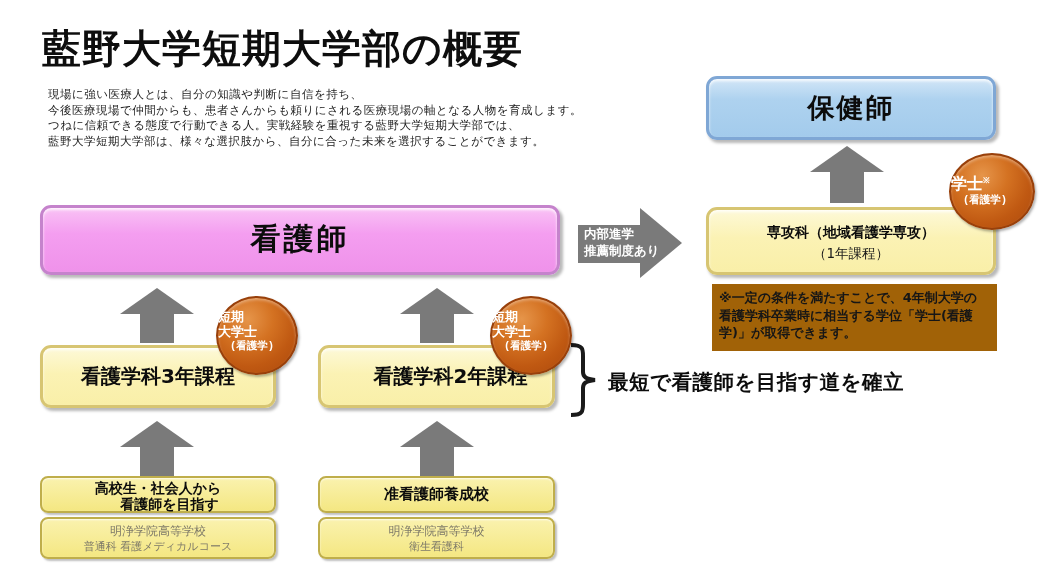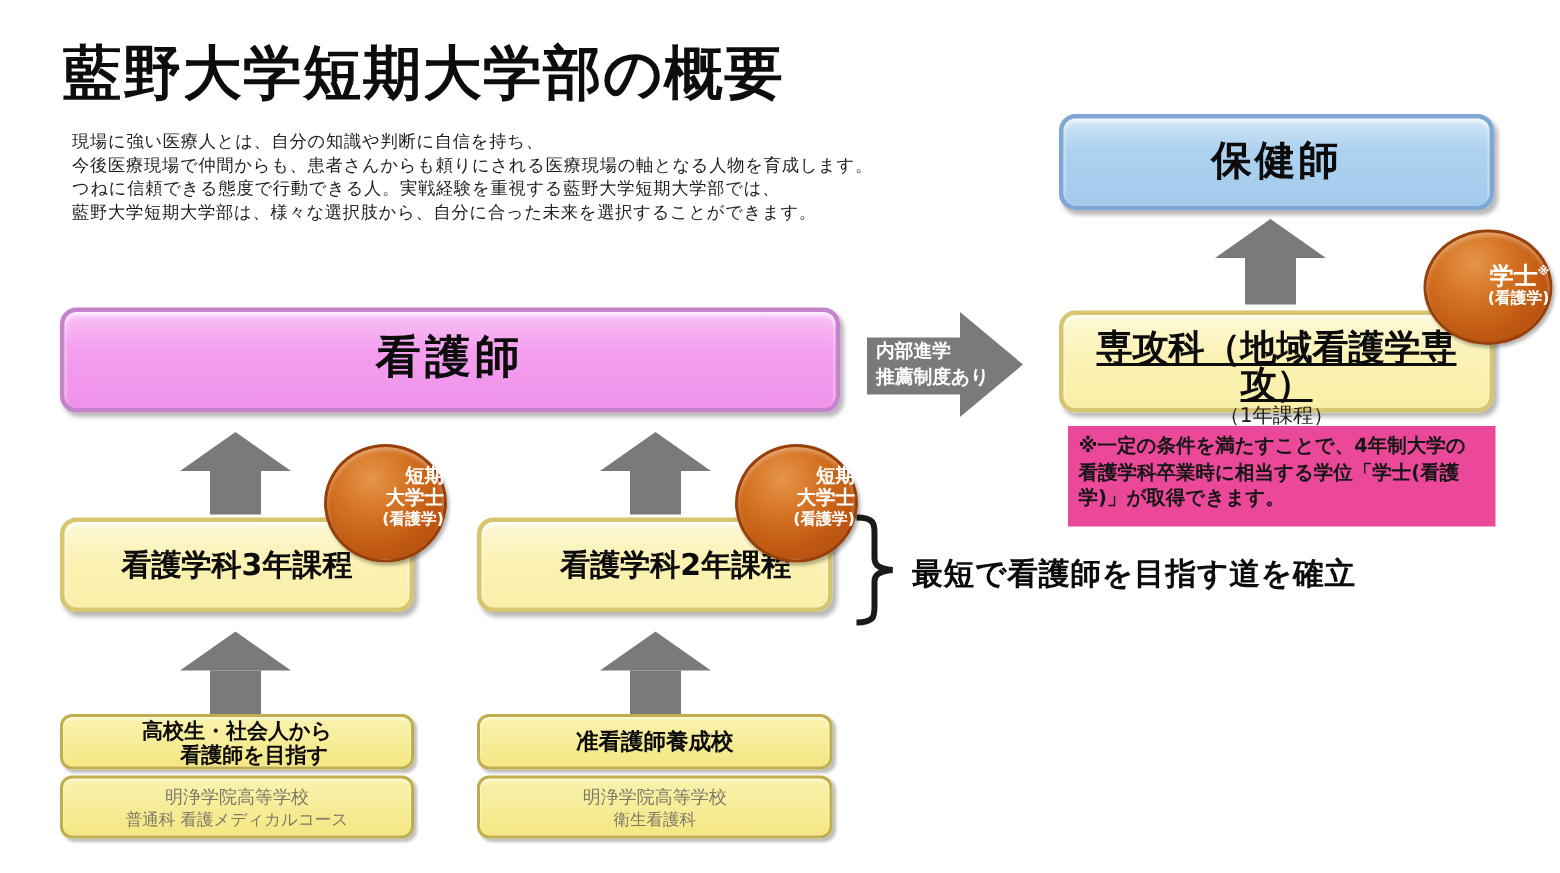--- a/index.html
+++ b/index.html
@@ -35,41 +35,41 @@
   .yellow-box{
     background:linear-gradient(180deg,#fdf9d8 0%,#fbf2b4 45%,#f9efa8 100%);
     border:3px solid #d7c572;
   }
   .small-yellow{
     background:linear-gradient(180deg,#faf2ae 0%,#f4e782 100%);
     border:2px solid #bfae4b;border-radius:8px;
     box-shadow:2px 2px 2px rgba(0,0,0,.25), inset 0 1px 2px rgba(255,255,255,.8);
   }
   .note-box{
-    position:absolute;box-sizing:border-box;background:#ec4899;
+    position:absolute;box-sizing:border-box;background:#a16207;
     font-size:13px;font-weight:bold;line-height:17.5px;color:#161616;
     padding:5px 7px;text-align:left;
   }
   .big-label{font-weight:bold;color:#0c0c0c;}
   .gray-text{color:#7d7968;font-weight:normal;}
   
   .arrow-up{position:absolute;width:74px;}
   .au-head{width:0;height:0;border-left:37px solid transparent;border-right:37px solid transparent;border-bottom:26px solid #7a7a7a;}
   .au-shaft{width:34px;background:#7a7a7a;margin:0 auto;}
   .arrow-right{position:absolute;left:578px;top:208px;width:104px;height:70px;}
   .ar-shaft{position:absolute;left:0;top:17px;width:62px;height:38px;background:#7a7a7a;}
   .ar-head{position:absolute;left:62px;top:0;width:0;height:0;border-top:35px solid transparent;border-bottom:35px solid transparent;border-left:42px solid #7a7a7a;}
   .ar-label{position:absolute;left:6px;top:18px;color:#ffffff;font-size:12.5px;font-weight:bold;line-height:16.5px;white-space:nowrap;}
   
   .badge{
     position:absolute;border-radius:50%;z-index:6;box-sizing:border-box;
     background:radial-gradient(circle at 38% 28%, #e6954a 0%, #d47222 35%, #c05912 65%, #ab480c 100%);
     border:2px solid #98400b;
     box-shadow:inset 0 2px 3px rgba(255,255,255,.35), 1.5px 2px 2.5px rgba(0,0,0,.3);
-    color:#ffffff;text-align:right;font-weight:bold;
+    color:#ffffff;text-align:left;font-weight:bold;font-family:Liberation Mono, monospace;
   }
   .badge .b-main{font-size:16px;line-height:18px;}
   .badge .b-line{font-size:13px;line-height:15px;}
   .badge .b-sub{font-size:10.5px;line-height:13px;padding-left:12px;}
   .badge sup{font-size:8px;}
   
   .shortest{position:absolute;left:608px;top:368px;font-size:20.5px;font-weight:bold;letter-spacing:.5px;white-space:nowrap;color:#0c0c0c;}
   .bracket{position:absolute;left:569px;top:342px;z-index:2;}
 </style>
 </head>
@@ -106,21 +106,21 @@
   <div class="arrow-right">
     <div class="ar-shaft"></div>
     <div class="ar-head"></div>
     <div class="ar-label">
       <div>内部進学</div>
       <div>推薦制度あり</div>
     </div>
   </div>
 
   <div class="box box3d yellow-box" style="left:706px;top:207px;width:290px;height:68px;padding-top:10px;">
-    <div class="big-label" style="font-size:24px;line-height:24px;text-decoration:underline;">専攻科（地域看護学専攻）</div>
+    <div class="big-label" style="font-size:14px;line-height:24px;">専攻科（地域看護学専攻）</div>
     <div style="font-size:13.5px;line-height:19px;color:#1a1a1a;">（1年課程）</div>
   </div>
 
   <div class="note-box" style="left:712px;top:284px;width:285px;height:67px;">※一定の条件を満たすことで、4年制大学の看護学科卒業時に相当する学位「学士(看護学)」が取得できます。</div>
 
   <div class="arrow-up" style="left:120px;top:288px;">
     <div class="au-head"></div>
     <div class="au-shaft" style="height:29px;"></div>
   </div>
   <div class="arrow-up" style="left:400px;top:288px;">

